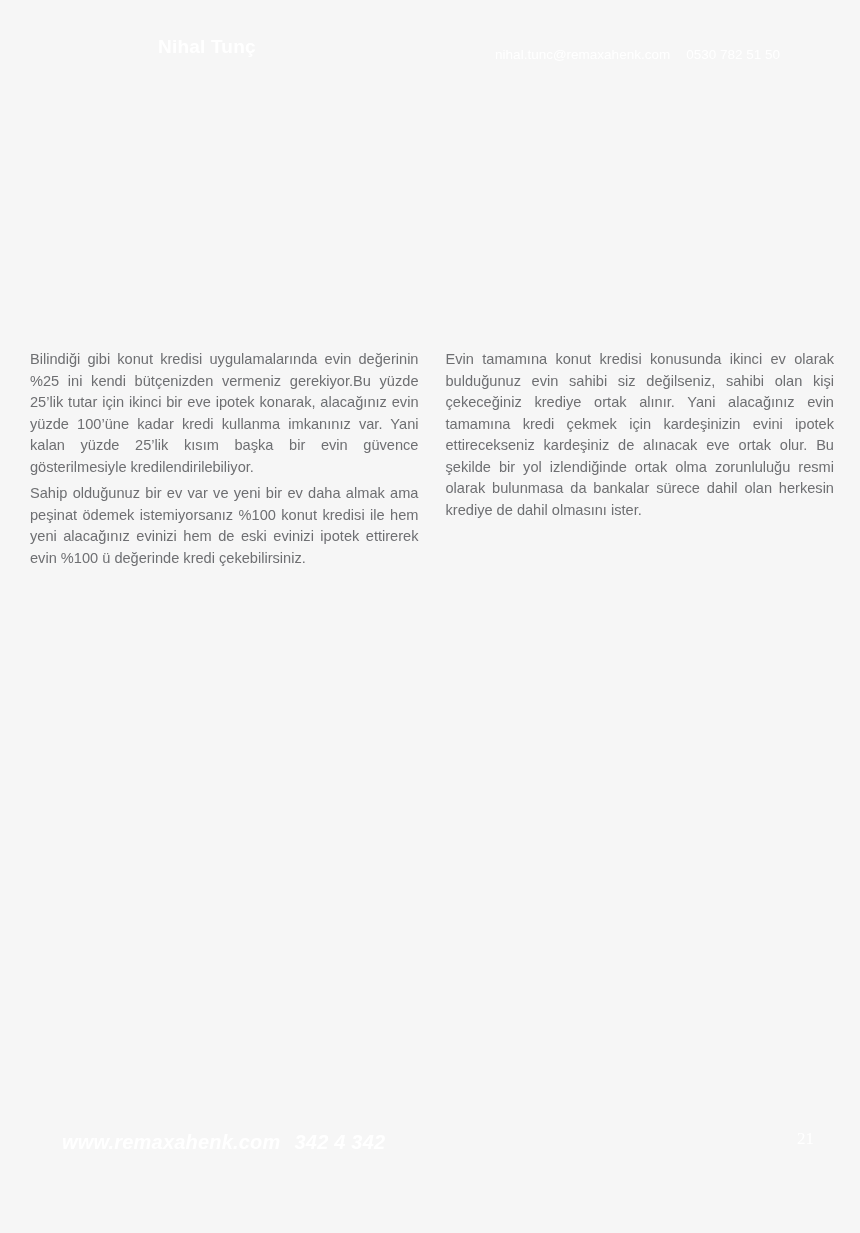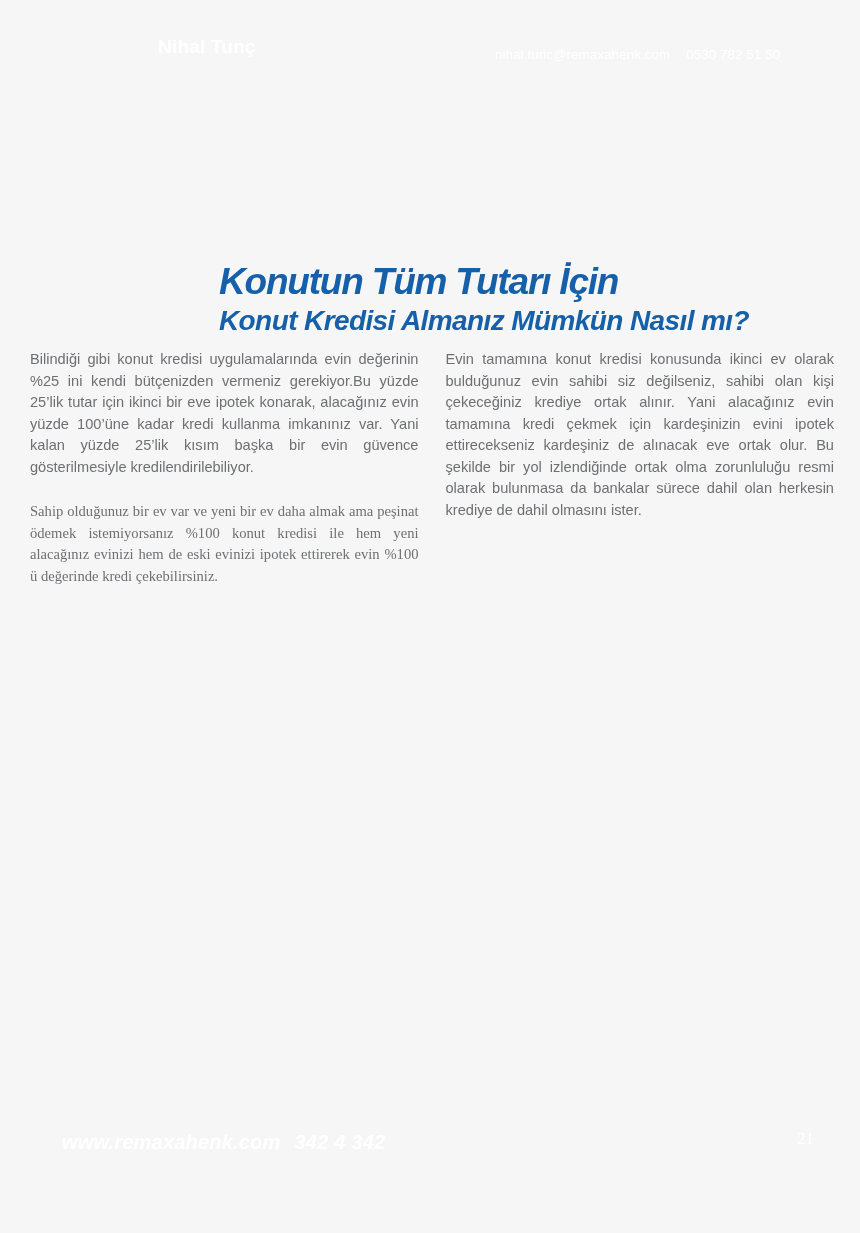--- a/index.html
+++ b/index.html
@@ -64,21 +64,21 @@
     gap: 27px;
   }
   .column {
     flex: 1 1 0;
     font-size: 14.6px;
     line-height: 21.5px;
     color: #6e6f72;
     text-align: justify;
   }
   .column p { margin: 0; }
-  .column p + p { margin-top: 23px; font-family: Liberation Serif, serif; }
+  .column p + p { margin-top: 5px; }
 
   
   .footer-row {
     position: absolute;
     left: 62px;
     top: 1131px;
     display: flex;
     gap: 14px;
     font-size: 20px;
     font-weight: bold;
@@ -100,24 +100,20 @@
 
 <div class="page">
 
   <div class="agent-name">Nihal Tunç</div>
 
   <div class="contact-row">
     <span>nihal.tunc@remaxahenk.com</span>
     <span>0530 782 51 50</span>
   </div>
 
-  <div class="title-block">
-    <div class="title-line1">Konutun Tüm Tutarı İçin</div>
-    <div class="title-line2">Konut Kredisi Almanız Mümkün Nasıl mı?</div>
-  </div>
 
   <div class="columns">
     <div class="column">
       <p>Bilindiği gibi konut kredisi uygulamalarında evin değerinin %25 ini kendi bütçenizden vermeniz gerekiyor.Bu yüzde 25’lik tutar için ikinci bir eve ipotek konarak, alacağınız evin yüzde 100’üne kadar kredi kullanma imkanınız var. Yani kalan yüzde 25’lik kısım başka bir evin güvence gösterilmesiyle kredilendirilebiliyor.</p>
       <p>Sahip olduğunuz bir ev var ve yeni bir ev daha almak ama peşinat ödemek istemiyorsanız %100 konut kredisi ile hem yeni alacağınız evinizi hem de eski evinizi ipotek ettirerek evin %100 ü değerinde kredi çekebilirsiniz.</p>
     </div>
     <div class="column">
       <p>Evin tamamına konut kredisi konusunda ikinci ev olarak bulduğunuz evin sahibi siz değilseniz, sahibi olan kişi çekeceğiniz krediye ortak alınır. Yani alacağınız evin tamamına kredi çekmek için kardeşinizin evini ipotek ettirecekseniz kardeşiniz de alınacak eve ortak olur. Bu şekilde bir yol izlendiğinde ortak olma zorunluluğu resmi olarak bulunmasa da bankalar sürece dahil olan herkesin krediye de dahil olmasını ister.</p>
     </div>
   </div>

